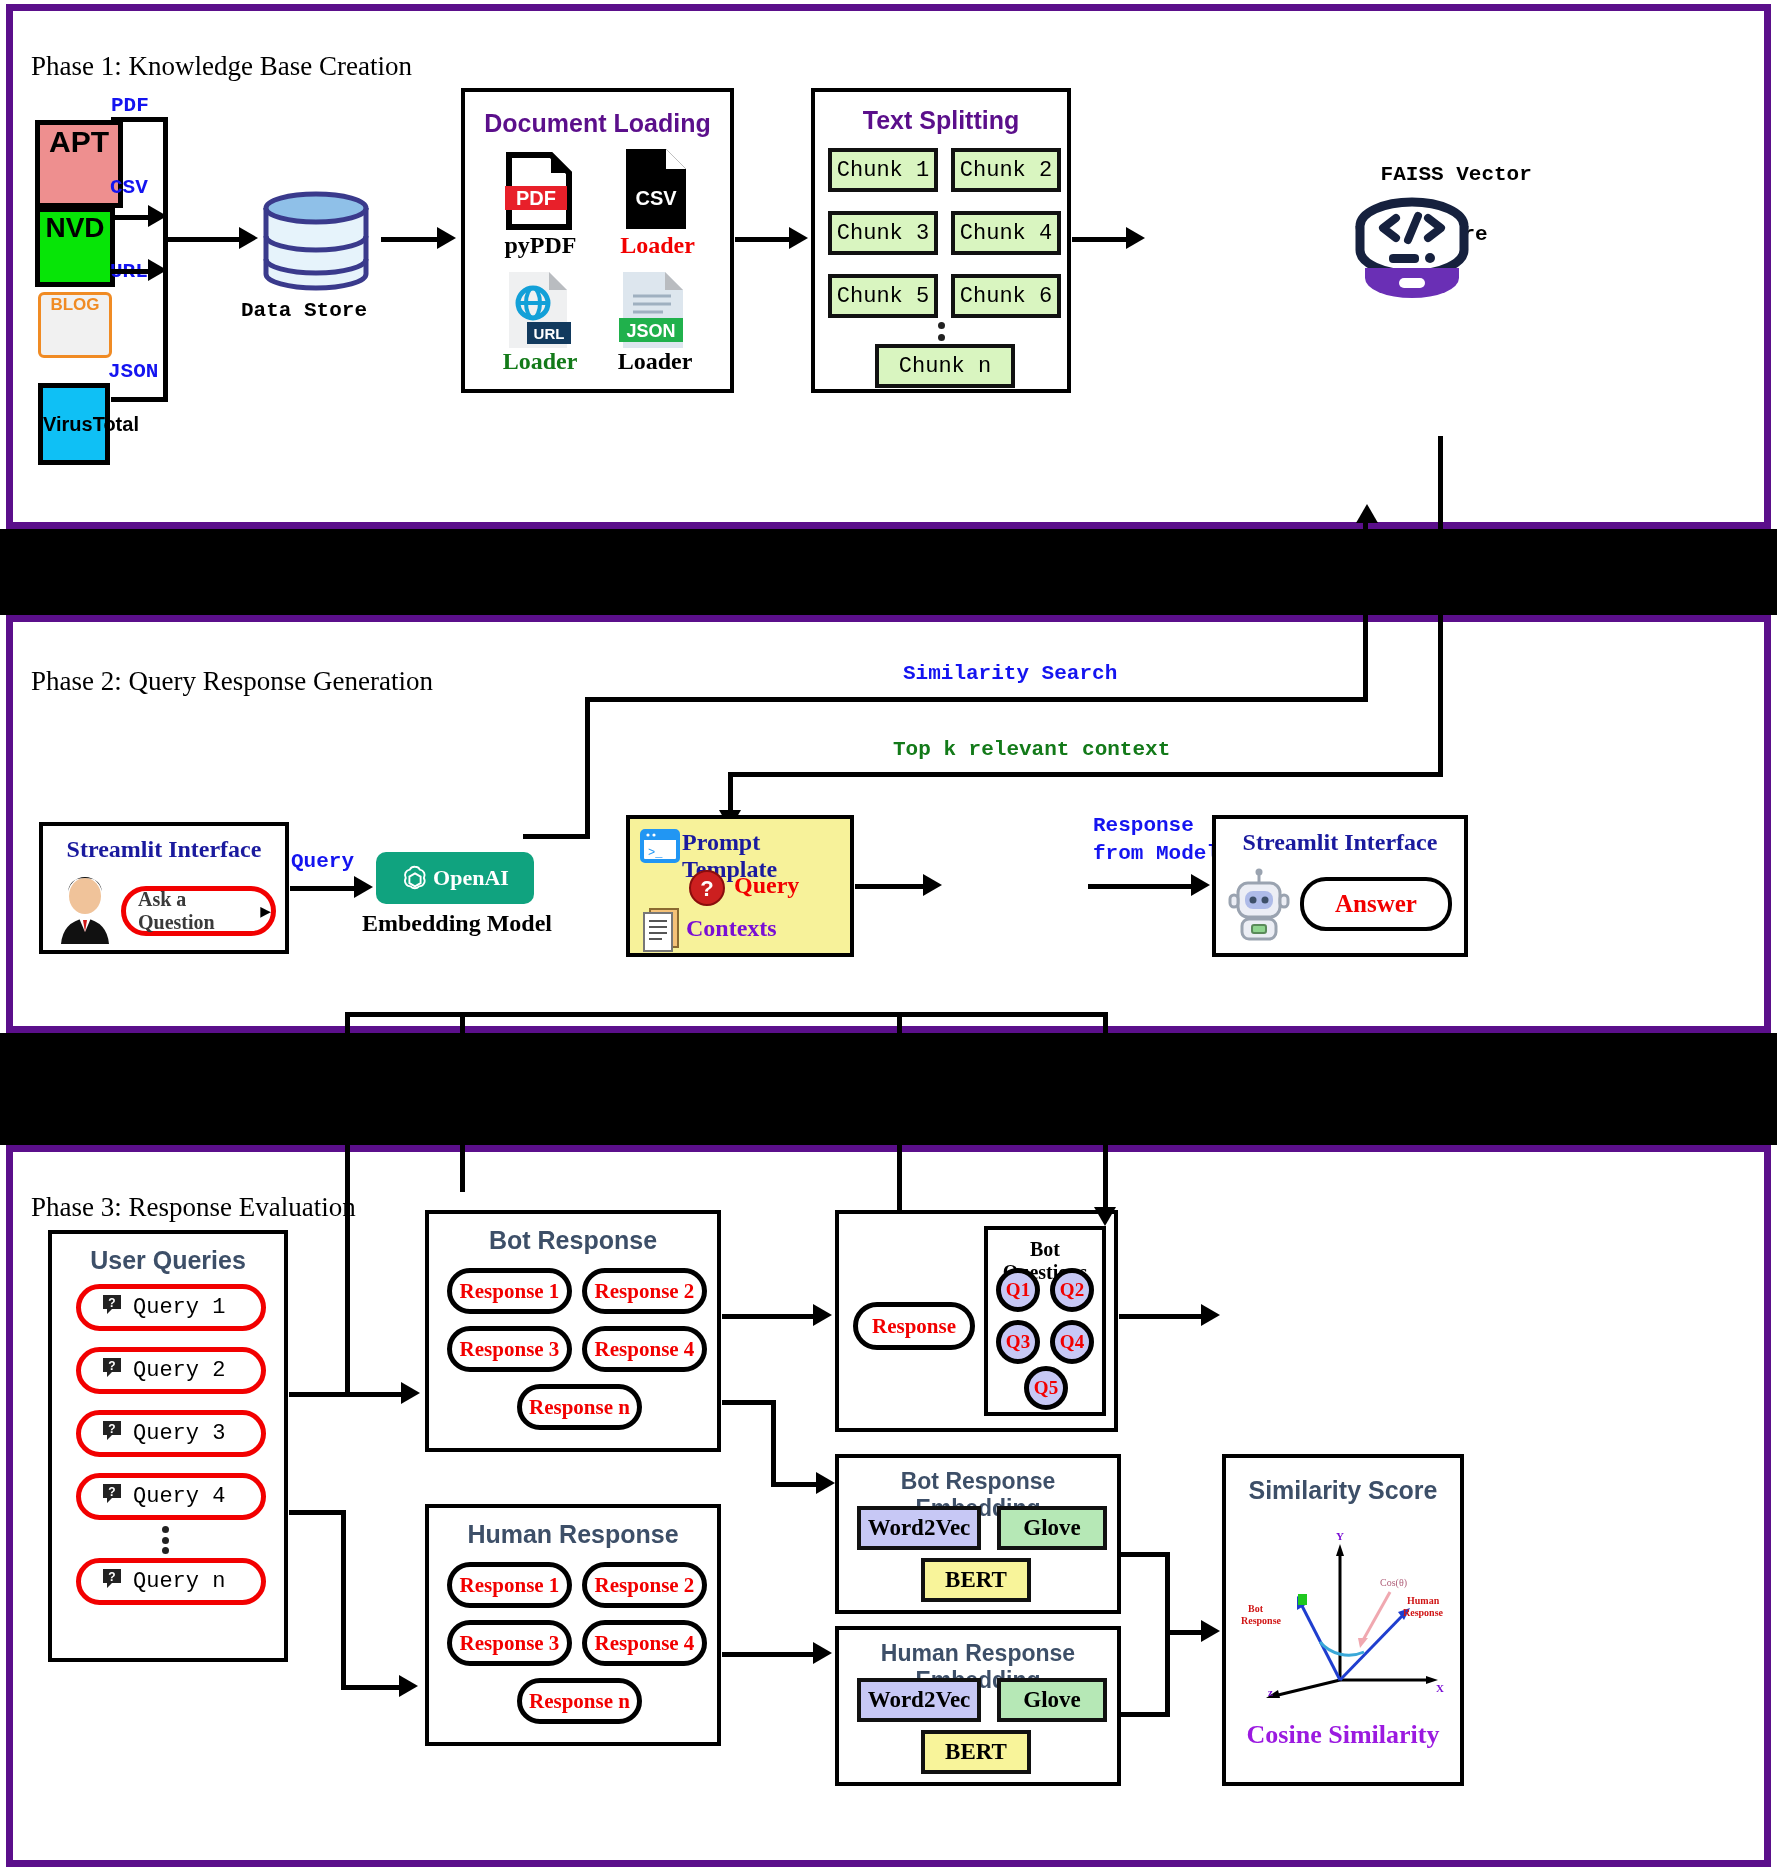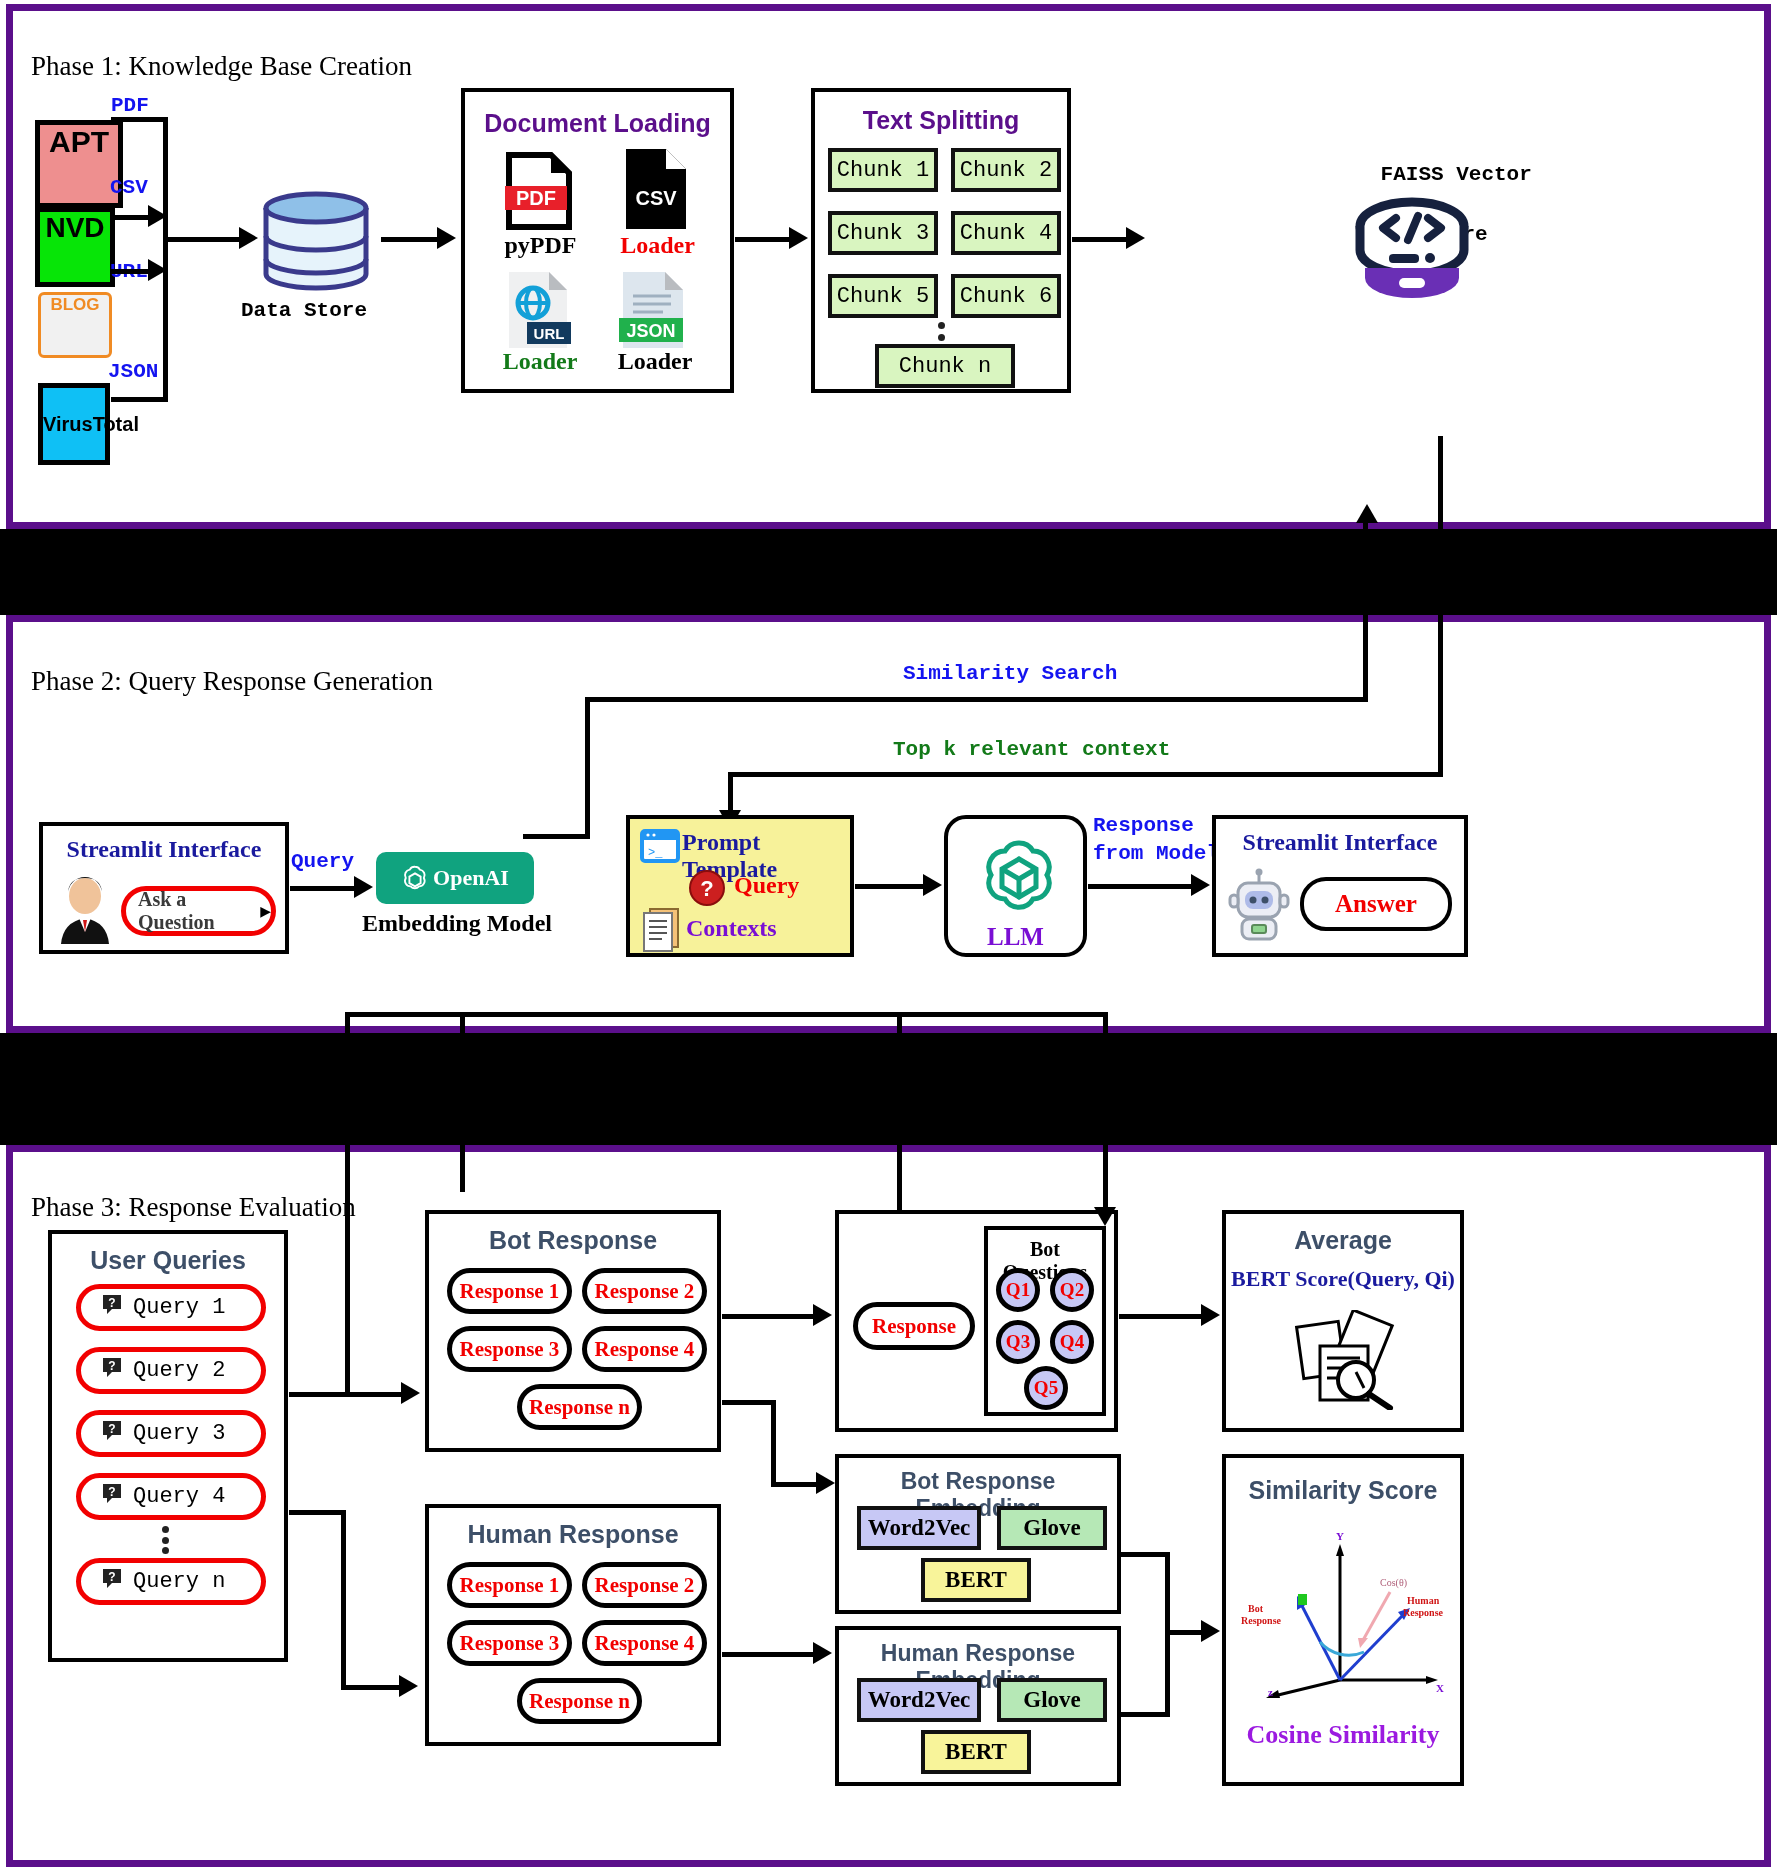--- a/index.html
+++ b/index.html
@@ -272,33 +272,20 @@
             <line x1="9" y1="34" x2="22" y2="34"></line>
           </g>
       </svg>
     </div>
     <div style="position:absolute;left:56px;top:96px;font-family:'Liberation Serif',serif;font-weight:bold;font-size:24px;color:#7a0fd4;">Contexts</div>
   </div>
 
   <div class="ln hln" style="left:842px;top:262px;width:72px;"></div>
   <div class="ar-r" style="left:910px;top:252px;"></div>
 
-  <div class="box" style="left:931px;top:193px;width:143px;height:142px;border-radius:22px;">
-    <div style="position:absolute;left:26px;top:14px;width:90px;height:90px;">
-      <svg viewBox="0 0 90 90" width="90" height="90">
-        <g fill="none" stroke="#10a37f" stroke-width="5">
-          <path d="M45 10 a16 16 0 0 1 14 8 a16 16 0 0 1 14 24 a16 16 0 0 1 -14 24 a16 16 0 0 1 -28 0 a16 16 0 0 1 -14 -24 a16 16 0 0 1 14 -24 a16 16 0 0 1 14 -8Z"></path>
-          <path d="M45 26 l17 10 v18 l-17 10 l-17 -10 v-18Z"></path>
-          <path d="M28 36 l17 10 l17 -10"></path>
-          <path d="M45 46 v18"></path>
-        </g>
-      </svg>
-    </div>
-    <div style="position:absolute;width:100%;top:104px;text-align:center;font-family:'Liberation Serif',serif;font-weight:bold;font-size:25px;color:#7a0fd4;">LLM</div>
-  </div>
 
   <div class="ln hln" style="left:1075px;top:262px;width:107px;"></div>
   <div class="ar-r" style="left:1178px;top:252px;"></div>
   <div class="lbl blue" style="left:1080px;top:190px;line-height:28px;"><span>Response</span>
 <span>from Model</span></div>
 
   <div class="box" style="left:1199px;top:193px;width:256px;height:142px;">
     <div style="position:absolute;width:100%;top:10px;text-align:center;font-family:'Liberation Serif',serif;font-weight:bold;font-size:24px;color:#1a1a9e;">Streamlit Interface</div>
     <div style="position:absolute;left:12px;top:48px;width:62px;height:74px;">
       <svg viewBox="0 0 62 74" width="62" height="74">
@@ -464,41 +451,20 @@
           <span>Q5</span>
         </div>
     </div>
   </div>
   <div class="ln vln" style="left:884px;top:-140px;height:200px;"></div>
   <div class="ar-d" style="left:1081px;top:55px;"></div>
 
   <div class="ln hln" style="left:1106px;top:162px;width:85px;"></div>
   <div class="ar-r" style="left:1188px;top:152px;"></div>
 
-  <div class="box" style="left:1209px;top:58px;width:242px;height:222px;">
-    <div class="hdr2" style="top:12px;">Average</div>
-    <div style="position:absolute;width:100%;top:52px;text-align:center;font-family:'Liberation Serif',serif;font-weight:bold;font-size:22px;color:#1a1a9e;">BERT Score(Query, Qi)</div>
-    <div style="position:absolute;left:68px;top:96px;width:110px;height:100px;">
-      <svg viewBox="0 0 110 100" width="110" height="100">
-        <g fill="#fff" stroke="#000" stroke-width="3">
-          <rect x="6" y="14" width="42" height="52" transform="rotate(-8 27 40)"></rect>
-          <rect x="48" y="6" width="42" height="52" transform="rotate(22 69 32)"></rect>
-          <rect x="26" y="36" width="48" height="54"></rect>
-        </g>
-        <g stroke="#000" stroke-width="3">
-            <line x1="33" y1="48" x2="66" y2="48"></line>
-            <line x1="33" y1="58" x2="66" y2="58"></line>
-            <line x1="33" y1="68" x2="58" y2="68"></line>
-          </g>
-        <circle cx="62" cy="70" r="18" fill="#fff" stroke="#000" stroke-width="4"></circle>
-        <line x1="62" y1="62" x2="70" y2="78" stroke="#000" stroke-width="3"></line>
-        <line x1="75" y1="84" x2="96" y2="98" stroke="#000" stroke-width="6" stroke-linecap="round"></line>
-      </svg>
-    </div>
-  </div>
 
   <div class="box" style="left:822px;top:302px;width:286px;height:160px;">
     <div class="hdr2" style="top:10px;font-size:23px;">Bot Response Embedding</div>
     <div class="embbox" style="left:18px;top:48px;width:124px;height:44px;background:#c7c8f5;">
         <span>Word2Vec</span>
       </div>
     <div class="embbox" style="left:158px;top:48px;width:110px;height:44px;background:#b6e8b6;">
         <span>Glove</span>
       </div>
     <div class="embbox" style="left:82px;top:100px;width:110px;height:44px;background:#f8f49a;">

